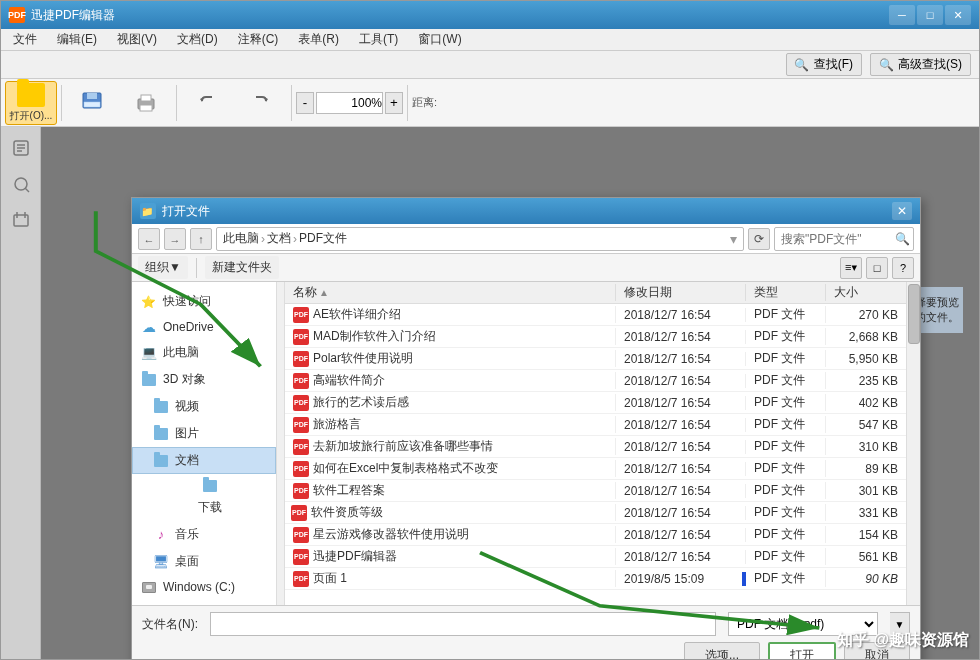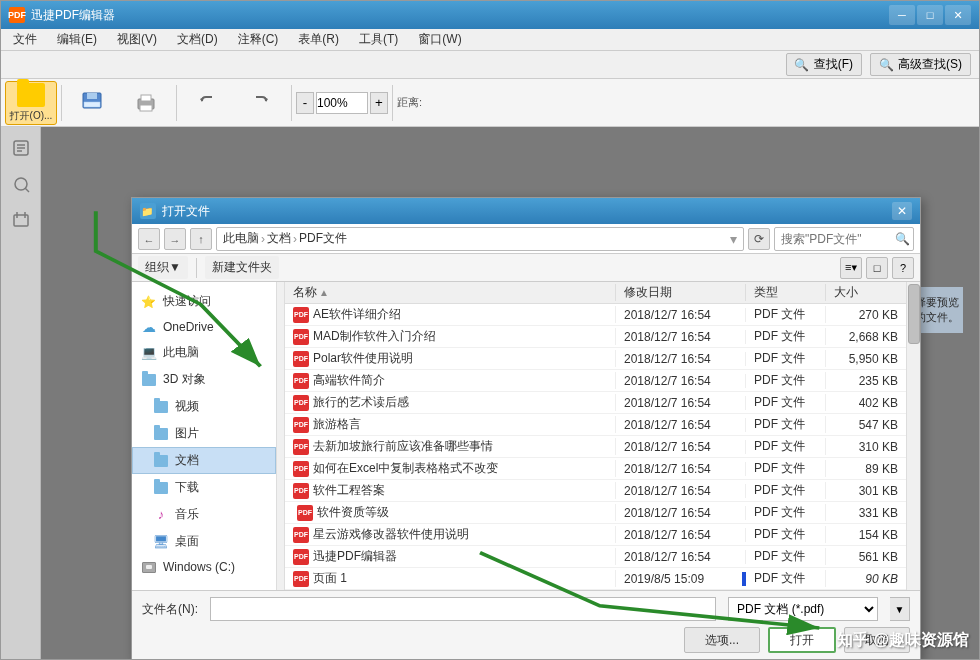--- a/index.html
+++ b/index.html
@@ -163,24 +163,24 @@
     
     .toolbar-sep {
       width: 1px;
       height: 36px;
       background: #ccc;
       margin: 0 2px;
     }
 
     
     .zoom-input {
-      width: 52px;
+      width: 67px;
       height: 22px;
       border: 1px solid #bbb;
-      text-align: left;
+      text-align: right;
       font-size: 12px;
       background: white;
     }
 
     
     .main-content {
       flex: 1;
       display: flex;
       position: relative;
       overflow: hidden;
@@ -890,21 +890,21 @@
                     <div class="icon-folder-blue"></div>
                   </div>
                 <span>图片</span>
               </div>
               <div class="nav-item selected" style="padding-left:20px;">
                 <div class="nav-icon">
                     <div class="icon-folder-doc"></div>
                   </div>
                 <span>文档</span>
               </div>
-              <div class="nav-item" style="padding-left:20px;">
+              <div class="nav-item" style="padding-left:20px;flex-direction:column;">
                 <div class="nav-icon">
                     <div class="icon-folder-blue"></div>
                   </div>
                 <span>下载</span>
               </div>
               <div class="nav-item" style="padding-left:20px;">
                 <div class="nav-icon icon-music">♪</div>
                 <span>音乐</span>
               </div>
               <div class="nav-item" style="padding-left:20px;">
@@ -1018,21 +1018,21 @@
                   <div class="file-row">
       <div class="col-name" style="flex:2;padding:0 8px;border-right:1px solid #eee;display:flex;align-items:center;gap:4px;">
         <div class="pdf-icon">PDF</div>
         <span>软件工程答案</span>
       </div>
       <div class="col-date" style="width:130px;padding:0 8px;border-right:1px solid #eee;">2018/12/7 16:54</div>
       <div class="col-type" style="width:80px;padding:0 8px;border-right:1px solid #eee;">PDF 文件</div>
       <div class="col-size" style="width:80px;padding:0 8px;text-align:right;">301 KB</div>
     </div>
                   <div class="file-row">
-      <div class="col-name" style="flex:2;padding:0 12px;border-right:1px solid #eee;display:flex;align-items:center;gap:4px;">
+      <div class="col-name" style="flex:2;padding:0 6px;border-right:1px solid #eee;display:flex;align-items:center;gap:4px;">
         <div class="pdf-icon">PDF</div>
         <span>软件资质等级</span>
       </div>
       <div class="col-date" style="width:130px;padding:0 8px;border-right:1px solid #eee;">2018/12/7 16:54</div>
       <div class="col-type" style="width:80px;padding:0 8px;border-right:1px solid #eee;">PDF 文件</div>
       <div class="col-size" style="width:80px;padding:0 8px;text-align:right;">331 KB</div>
     </div>
                   <div class="file-row">
       <div class="col-name" style="flex:2;padding:0 8px;border-right:1px solid #eee;display:flex;align-items:center;gap:4px;">
         <div class="pdf-icon">PDF</div>

